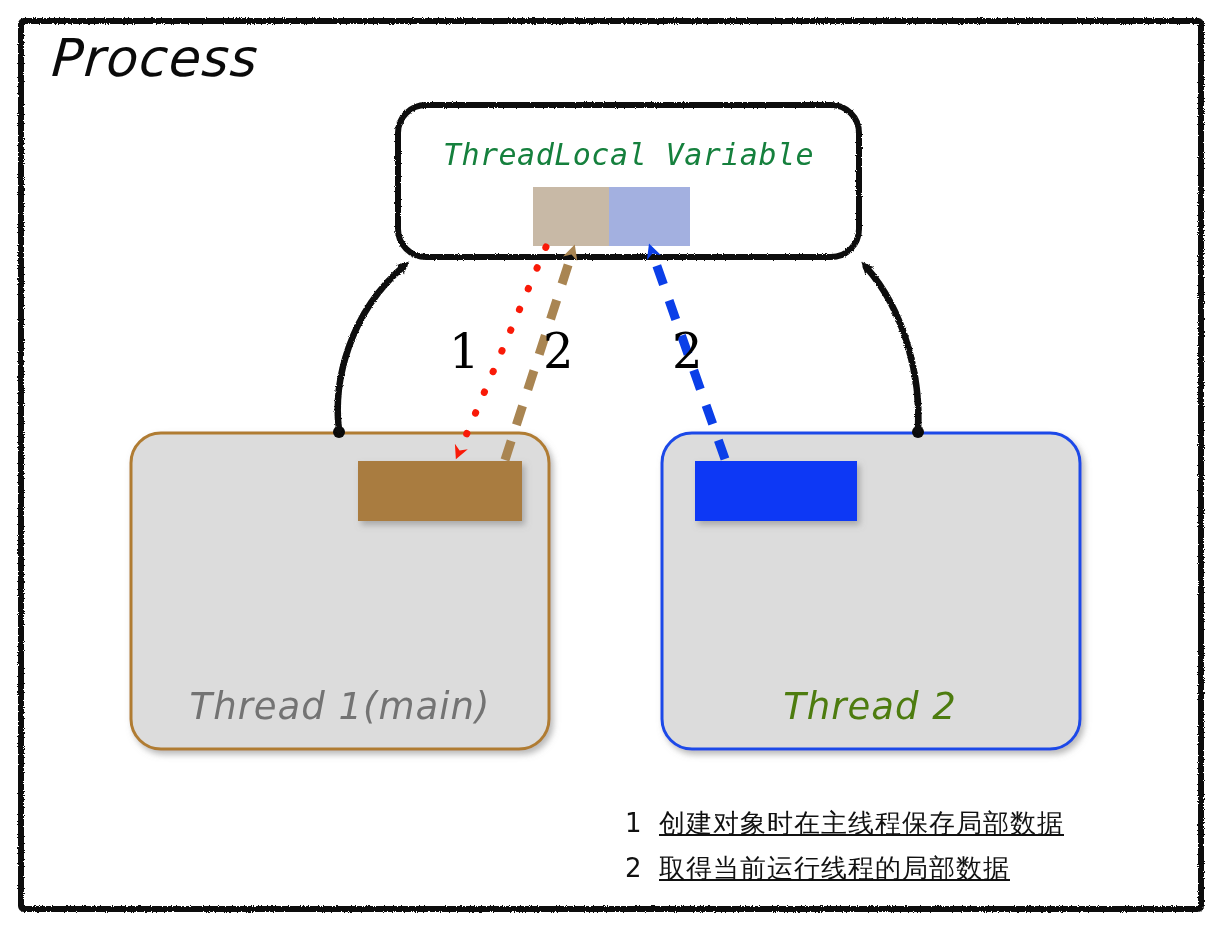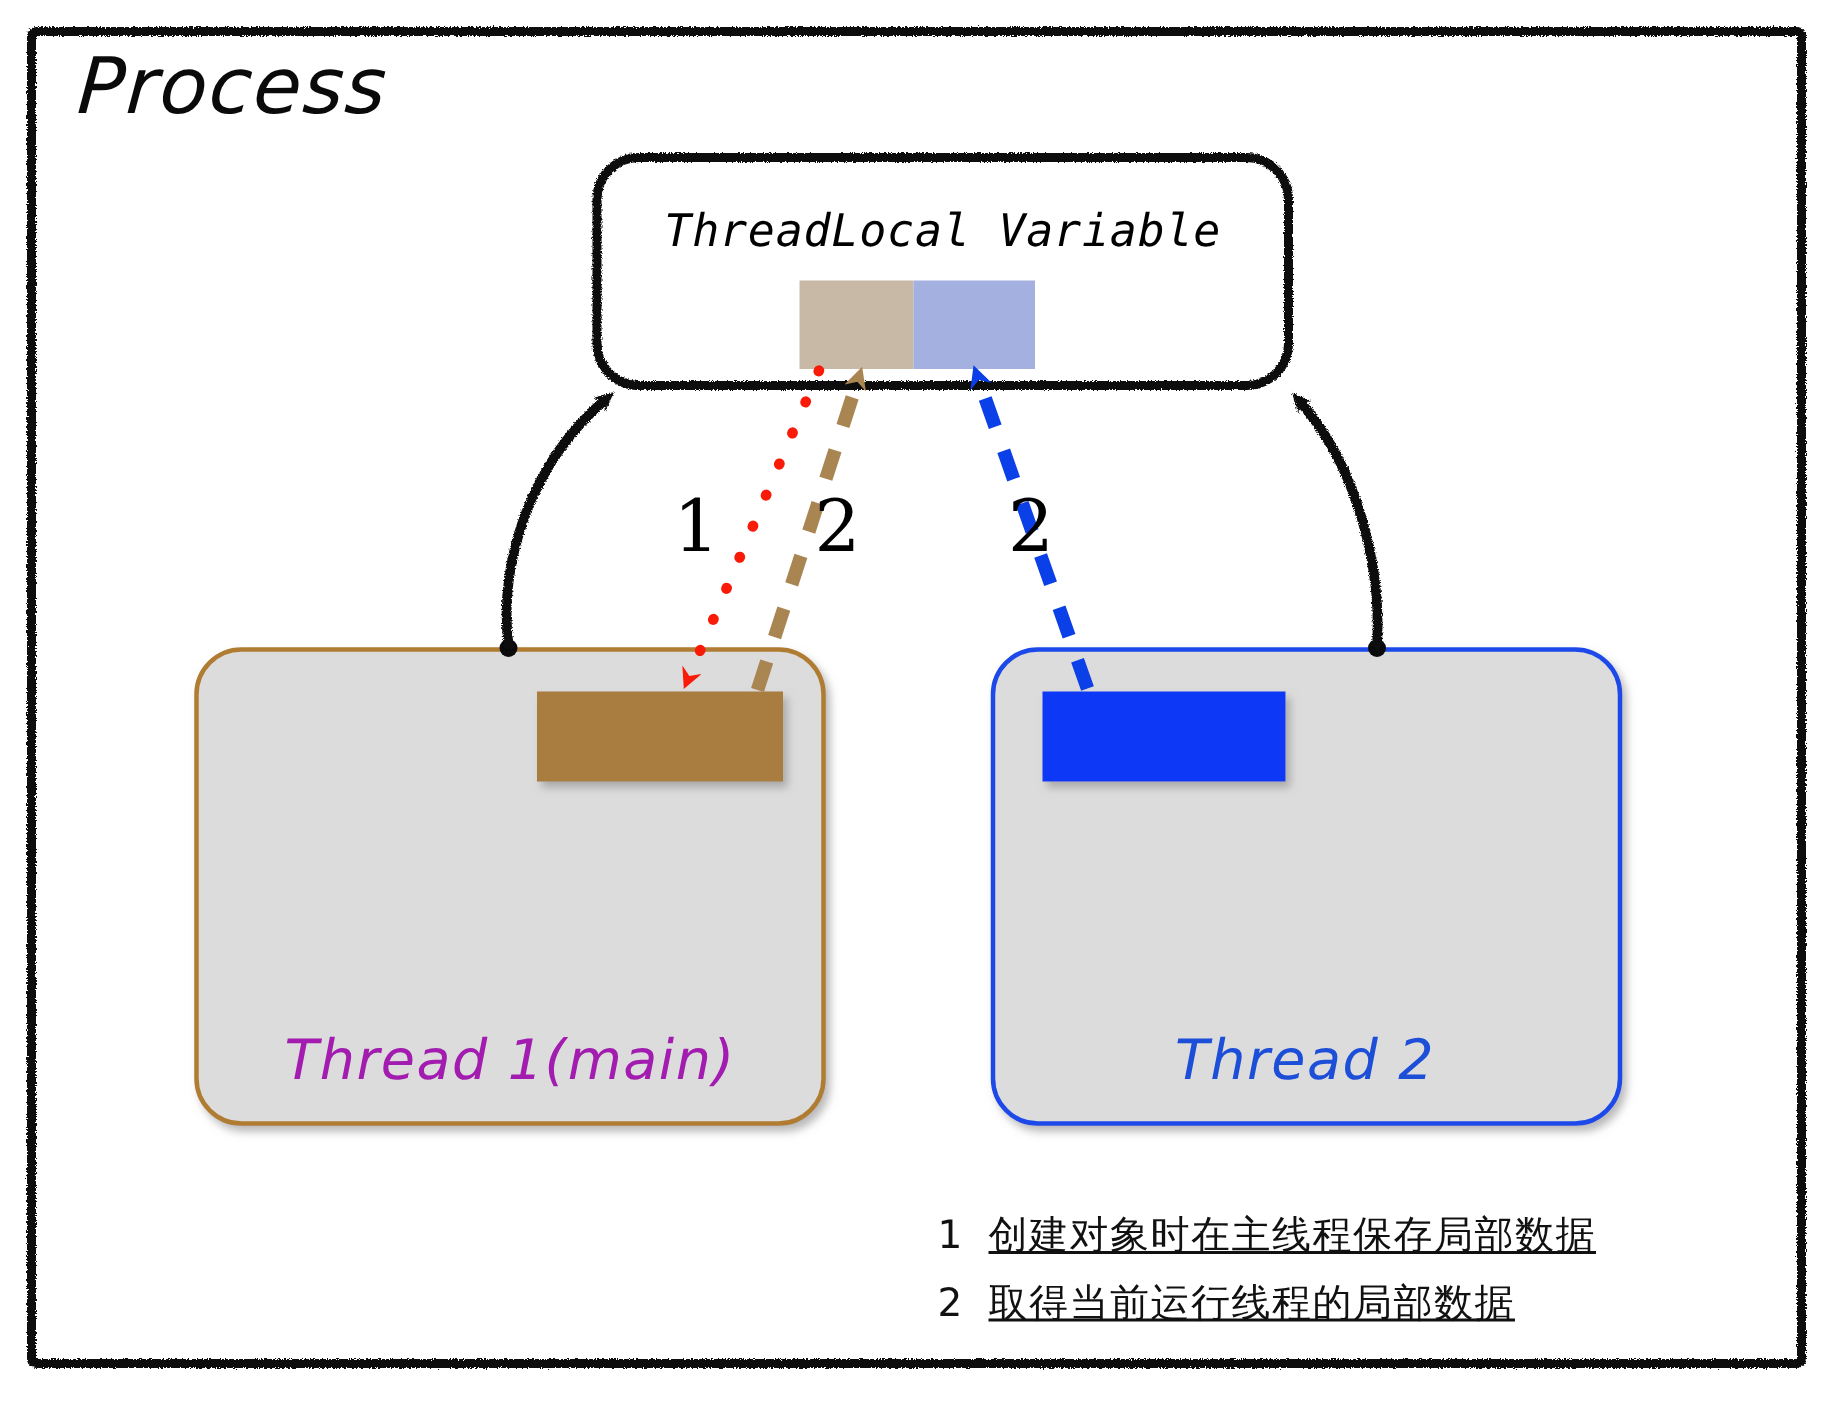--- a/index.html
+++ b/index.html
@@ -48,45 +48,45 @@
 
   .tl-title {
     left: 397px;
     top: 140px;
     width: 463px;
     text-align: center;
     font-family: "DejaVu Sans Mono", monospace;
     font-size: 30px;
     font-style: italic;
     letter-spacing: 0.5px;
-    color: #000000;
+    color: #15803d;
   }
 
   .thread1-label {
     left: 130px;
     top: 688px;
     width: 420px;
     text-align: center;
     font-family: "DejaVu Sans", sans-serif;
     font-size: 37px;
     font-style: italic;
     letter-spacing: 1px;
-    color: #a21caf;
+    color: #737373;
   }
 
   .thread2-label {
     left: 660px;
     top: 688px;
     width: 420px;
     text-align: center;
     font-family: "DejaVu Sans", sans-serif;
     font-size: 37px;
     font-style: italic;
     letter-spacing: 1px;
-    color: #1d4ed8;
+    color: #4d7c0f;
   }
 
   .arrow-num {
     font-family: "DejaVu Serif", serif;
     font-size: 48px;
     color: #000000;
   }
   .num-1 { left: 449px; top: 327px; }
   .num-2a { left: 543px; top: 327px; }
   .num-2b { left: 672px; top: 327px; }

